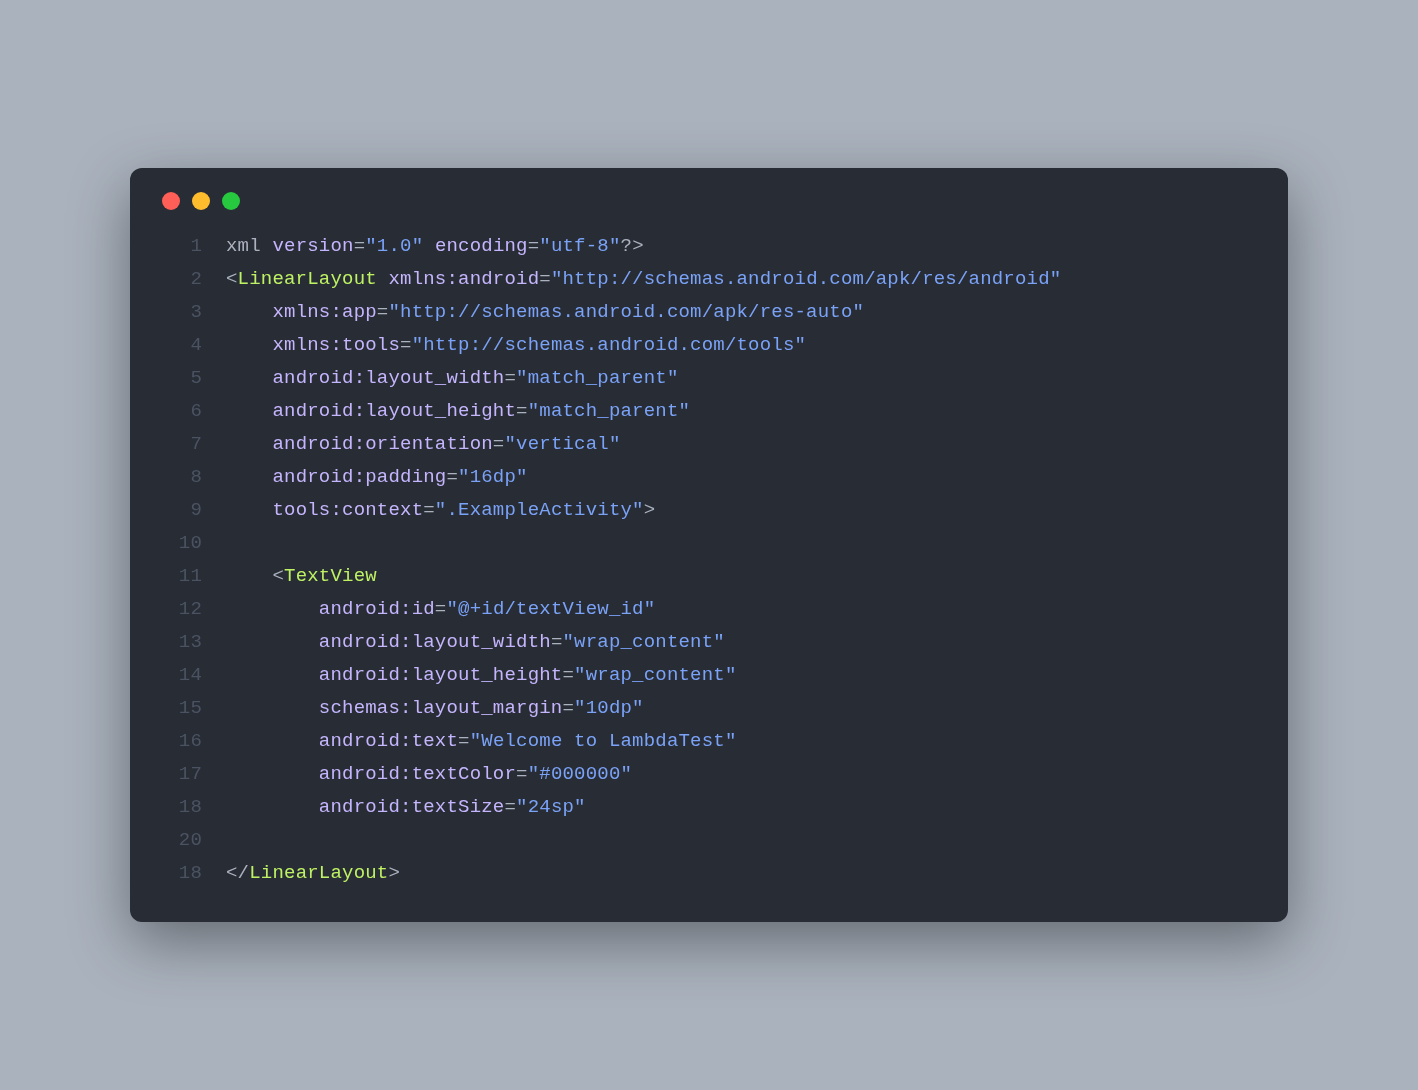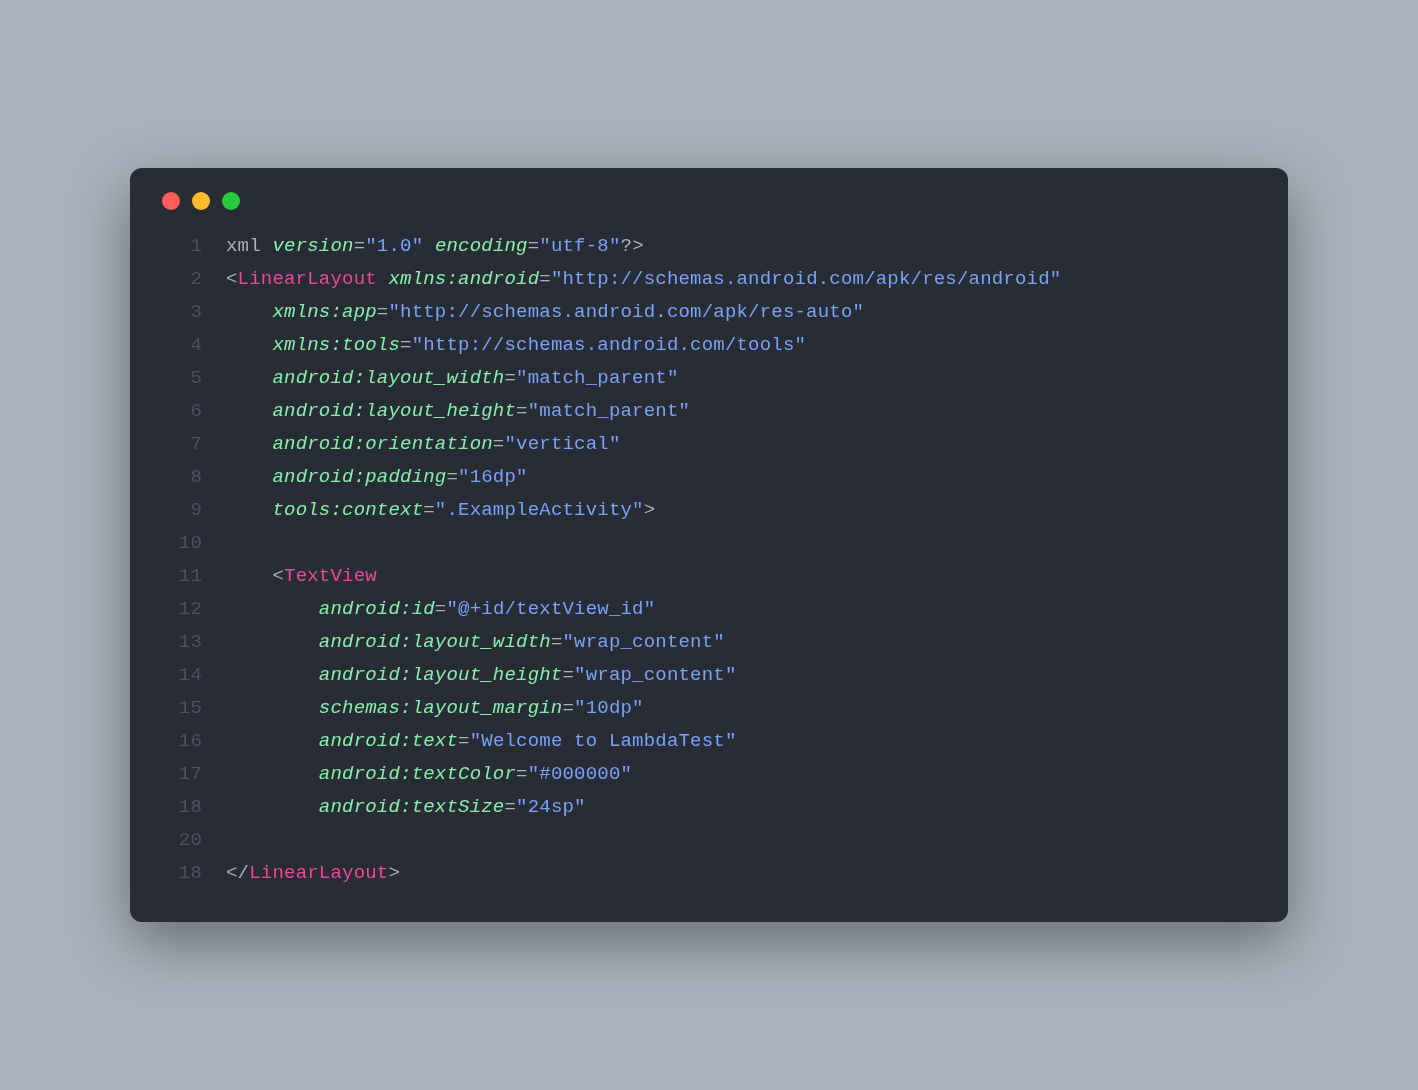--- a/index.html
+++ b/index.html
@@ -47,22 +47,22 @@
     width: 44px;
     text-align: right;
     margin-right: 24px;
     flex-shrink: 0;
     user-select: none;
   }
   .content {
     color: #abb2bf;
   }
   .c-text   { color: #abb2bf; }
-  .c-tag    { color: #ec4899; }
-  .c-attr   { color: #86efac; font-style: italic; }
+  .c-tag    { color: #bef264; }
+  .c-attr   { color: #c4b5fd; }
   .c-string { color: #7AA2F7; }
   .c-punct  { color: #abb2bf; }
 </style>
 </head>
 <body>
 
 <div class="window">
   <div class="titlebar">
     <div class="dot dot-red"></div>
     <div class="dot dot-yellow"></div>

